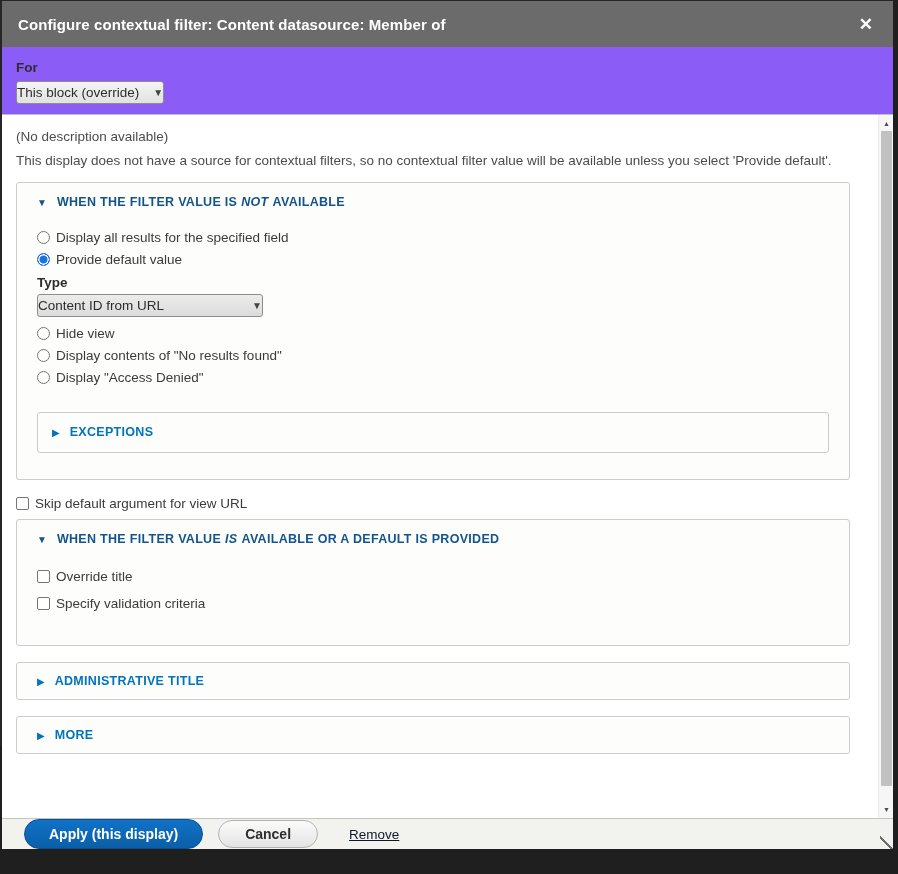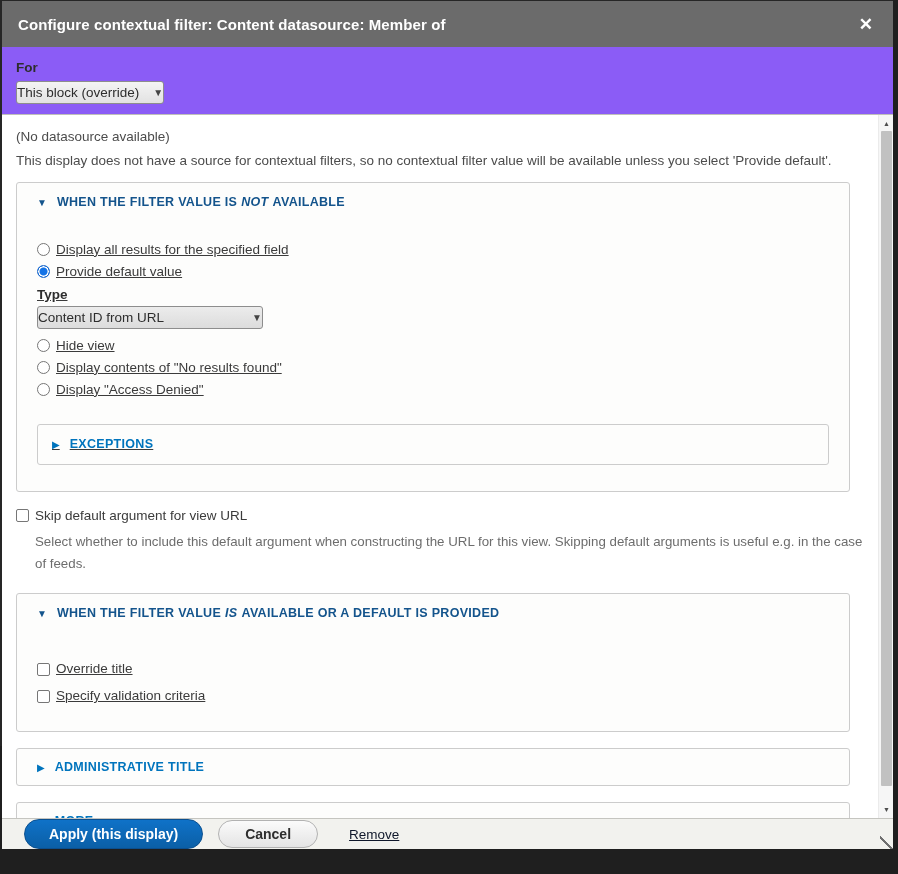--- a/index.html
+++ b/index.html
@@ -64,21 +64,21 @@
   .fieldset.closed { padding:11px 20px; height:38px; }
   .legend { display:flex; align-items:center; cursor:pointer; }
   .legend .tri { font-size:10px; margin-right:10px; }
   .legend .txt {
     font-size:12.5px; font-weight:bold; letter-spacing:0.3px;
   }
   .legend .txt span + span { margin-left:4px; }
   .legend.navy .tri, .legend.navy .txt { color:#14548c; }
   .legend.link .tri, .legend.link .txt { color:#0074bd; }
   .em-it { font-style:italic; }
-  .fs-body { margin-top:29px;text-decoration:underline; }
+  .fs-body { margin-top:17px; }
   
   .opt-row { display:flex; align-items:center; height:22px; cursor:pointer; }
   .radio {
     width:13px; height:13px; border-radius:50%;
     border:1px solid #767676; background:#fff; flex:0 0 auto;
     margin-right:6px;
   }
   .radio.checked {
     border:1px solid #1a66c8;
     background:radial-gradient(circle, #1473e6 0 3.5px, #fff 4.5px 5px, #1473e6 5.5px);
@@ -92,21 +92,21 @@
   .inner-fieldset {
     border:1px solid #ccc; border-radius:3px; background:#fdfdfc;
     margin-top:24px; padding:12px 14px; height:41px;
   }
   
   .skip-row { display:flex; align-items:center; margin:0 0 8px 0; cursor:pointer; }
   .skip-desc {
     color:#6d6d6d; margin:0 0 18px 19px; width:836px; line-height:22px;
     font-size:13.3px;
   }
-  .cb-row { display:flex; align-items:flex-end; height:27px; cursor:pointer; }
+  .cb-row { display:flex; align-items:center; height:27px; cursor:pointer; }
   
   .scrollbar {
     position:absolute; top:0; right:0; width:15px; height:703px;
     background:#f6f6f6; border-left:1px solid #ebebeb;
   }
   .scrollbar .btn {
     position:absolute; left:0; width:15px; height:15px;
     display:flex; align-items:center; justify-content:center;
     font-size:7px; color:#4d4d4d;
   }
@@ -154,21 +154,21 @@
   <div class="for-section">
     <div class="for-label">For</div>
     <div class="select">
       <span>This block (override)</span>
       <span class="arrow">▼</span>
     </div>
   </div>
 
   <div class="scroll-region">
     <div class="scroll-content">
-      <div class="muted-line">(No datasource available)</div>
+      <div class="muted-line">(No description available)</div>
       <div class="note-line">This display does not have a source for contextual filters, so no contextual filter value will be available unless you select 'Provide default'.</div>
 
       <div class="fieldset open1">
         <div class="legend navy">
           <span class="tri">▼</span>
           <span class="txt">
             <span>WHEN THE FILTER VALUE IS</span><span class="em-it" style="margin-left: 4px;">NOT</span><span style="margin-left: 4px; text-align: center;">AVAILABLE</span>
           </span>
         </div>
         <div class="fs-body">
@@ -203,21 +203,20 @@
               <span class="txt">EXCEPTIONS</span>
             </div>
           </div>
         </div>
       </div>
 
       <div class="skip-row">
         <span class="checkbox"></span>
         <span>Skip default argument for view URL</span>
       </div>
-      <div class="skip-desc">Select whether to include this default argument when constructing the URL for this view. Skipping default arguments is useful e.g. in the case of feeds.</div>
 
       <div class="fieldset open2">
         <div class="legend navy">
           <span class="tri">▼</span>
           <span class="txt">
             <span>WHEN THE FILTER VALUE</span><span class="em-it" style="margin-left: 4px;">IS</span><span style="margin-left: 4px;">AVAILABLE OR A DEFAULT IS PROVIDED</span>
           </span>
         </div>
         <div class="fs-body">
           <div class="cb-row">

